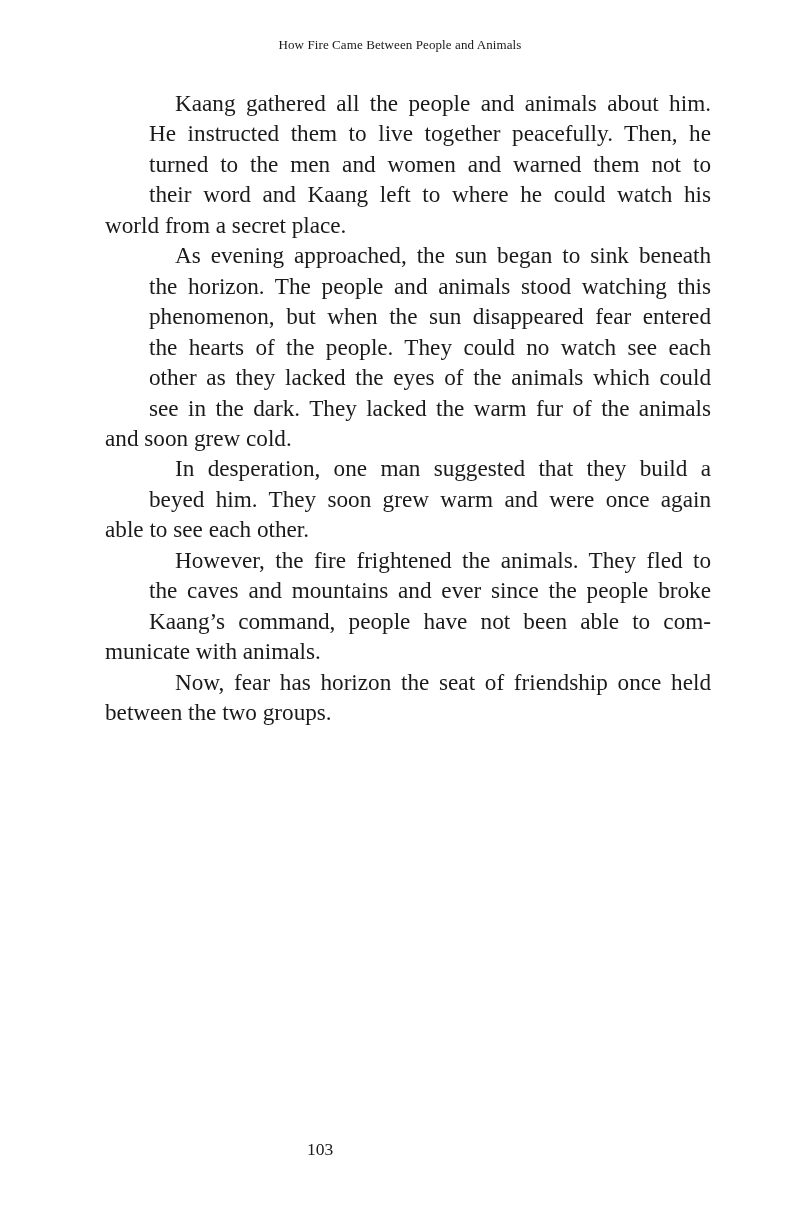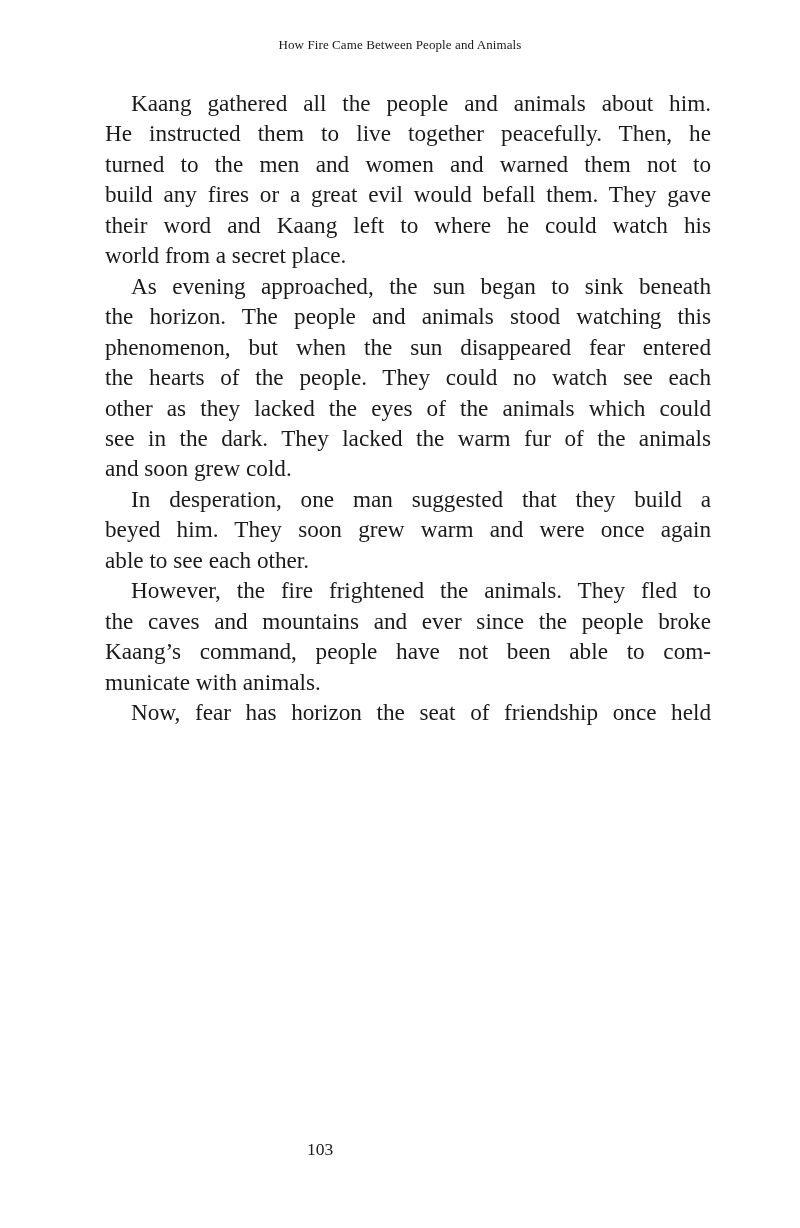--- a/index.html
+++ b/index.html
@@ -57,20 +57,21 @@
     white-space: nowrap;
     text-align: justify;
     text-align-last: justify;
     letter-spacing: 0;
   }
   
   .line.just {
     white-space: normal;
     text-align: justify;
     text-align-last: justify;
+    margin-left: 44px;
   }
   
   .line.last {
     white-space: normal;
     text-align: right;
     text-align-last: left;
   }
   
   .line.indent {
     text-indent: 26px;
@@ -93,21 +94,20 @@
 
 <div class="page">
 
   <div class="running-head">How Fire Came Between People and Animals</div>
 
   <div class="text-block">
       <p class="para">
         <span class="line just indent">Kaang gathered all the people and animals about him.</span>
         <span class="line just">He instructed them to live together peacefully. Then, he</span>
         <span class="line just">turned to the men and women and warned them not to</span>
-        <span class="line just">build any fires or a great evil would befall them. They gave</span>
         <span class="line just">their word and Kaang left to where he could watch his</span>
         <span class="line last">world from a secret place.</span>
       </p>
       <p class="para">
         <span class="line just indent">As evening approached, the sun began to sink beneath</span>
         <span class="line just">the horizon. The people and animals stood watching this</span>
         <span class="line just">phenomenon, but when the sun disappeared fear entered</span>
         <span class="line just">the hearts of the people. They could no watch see each</span>
         <span class="line just">other as they lacked the eyes of the animals which could</span>
         <span class="line just">see in the dark. They lacked the warm fur of the animals</span>
@@ -119,18 +119,19 @@
         <span class="line last">able to see each other.</span>
       </p>
       <p class="para">
         <span class="line just indent">However, the fire frightened the animals. They fled to</span>
         <span class="line just">the caves and mountains and ever since the people broke</span>
         <span class="line just">Kaang’s command, people have not been able to com-</span>
         <span class="line last">municate with animals.</span>
       </p>
       <p class="para">
         <span class="line just indent">Now, fear has horizon the seat of friendship once held</span>
+        <span class="line last">between the two groups.</span>
       </p>
     </div>
 
   <div class="folio">103</div>
 
 </div>
 
 </body></html>

